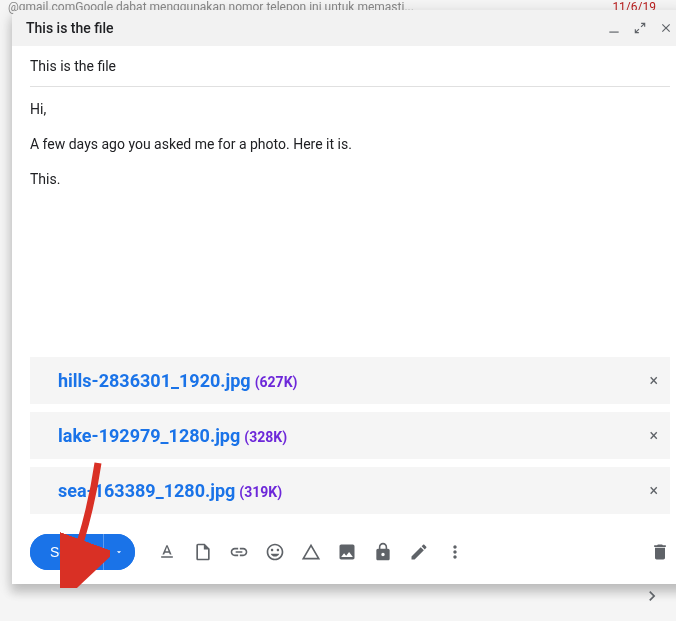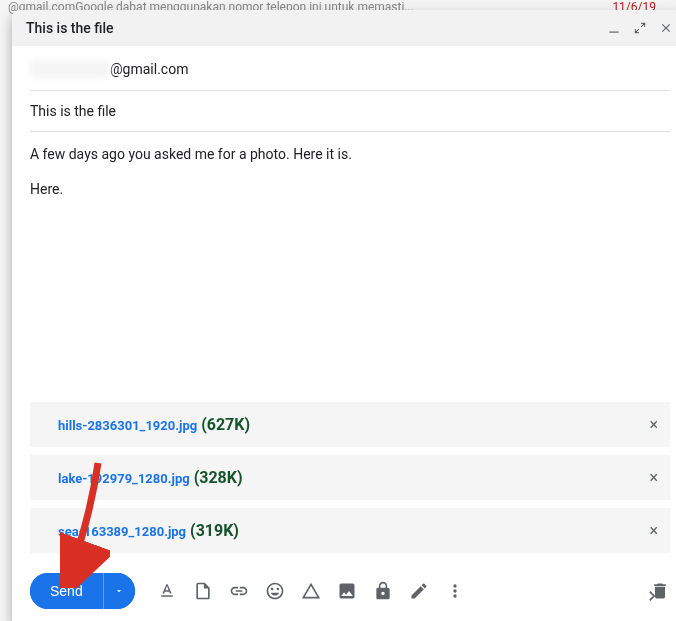--- a/index.html
+++ b/index.html
@@ -105,27 +105,27 @@
       margin-bottom: 8px;
       display: flex;
       align-items: center;
       justify-content: space-between;
       font-size: 14px;
     }
     .attachment-left { display: flex; align-items: baseline; }
     .attachment-name {
       color: #1a73e8;
       font-weight: 700;
-      font-size: 13px;
+      font-size: 18px;
       padding-left: 16px;
     }
     .attachment-size {
-      color: #14532d;
+      color: #6d28d9;
       font-weight: 700;
-      font-size: 16px;
+      font-size: 14px;
       margin-left: 4px;
     }
     .attachment-remove {
       color: #5f6368;
       cursor: pointer;
       font-size: 16px;
       line-height: 1;
     }
     .compose-footer {
       padding: 12px 18px 14px 18px;
@@ -223,28 +223,25 @@
       </div>
       <div class="header-btn">
         <svg viewBox="0 0 24 24" fill="#5f6368">
             <path d="M19 6.41L17.59 5 12 10.59 6.41 5 5 6.41 10.59 12 5 17.59 6.41 19 12 13.41 17.59 19 19 17.59 13.41 12z"></path>
           </svg>
       </div>
     </div>
   </div>
 
   <div class="compose-body">
-    <div class="recipient-row">
-      <span class="recipient-block"></span>
-      <span class="recipient-text">@gmail.com</span>
-    </div>
     <div class="subject-row">This is the file</div>
     <div class="body-area">
+      <p>Hi,</p>
       <p>A few days ago you asked me for a photo. Here it is.</p>
-      <p>Here.</p>
+      <p>This.</p>
     </div>
   </div>
 
   <div class="attachments">
     <div class="attachment-item">
       <div class="attachment-left">
         <span class="attachment-name">hills-2836301_1920.jpg</span>
         <span class="attachment-size">(627K)</span>
       </div>
       <div class="attachment-remove">×</div>

